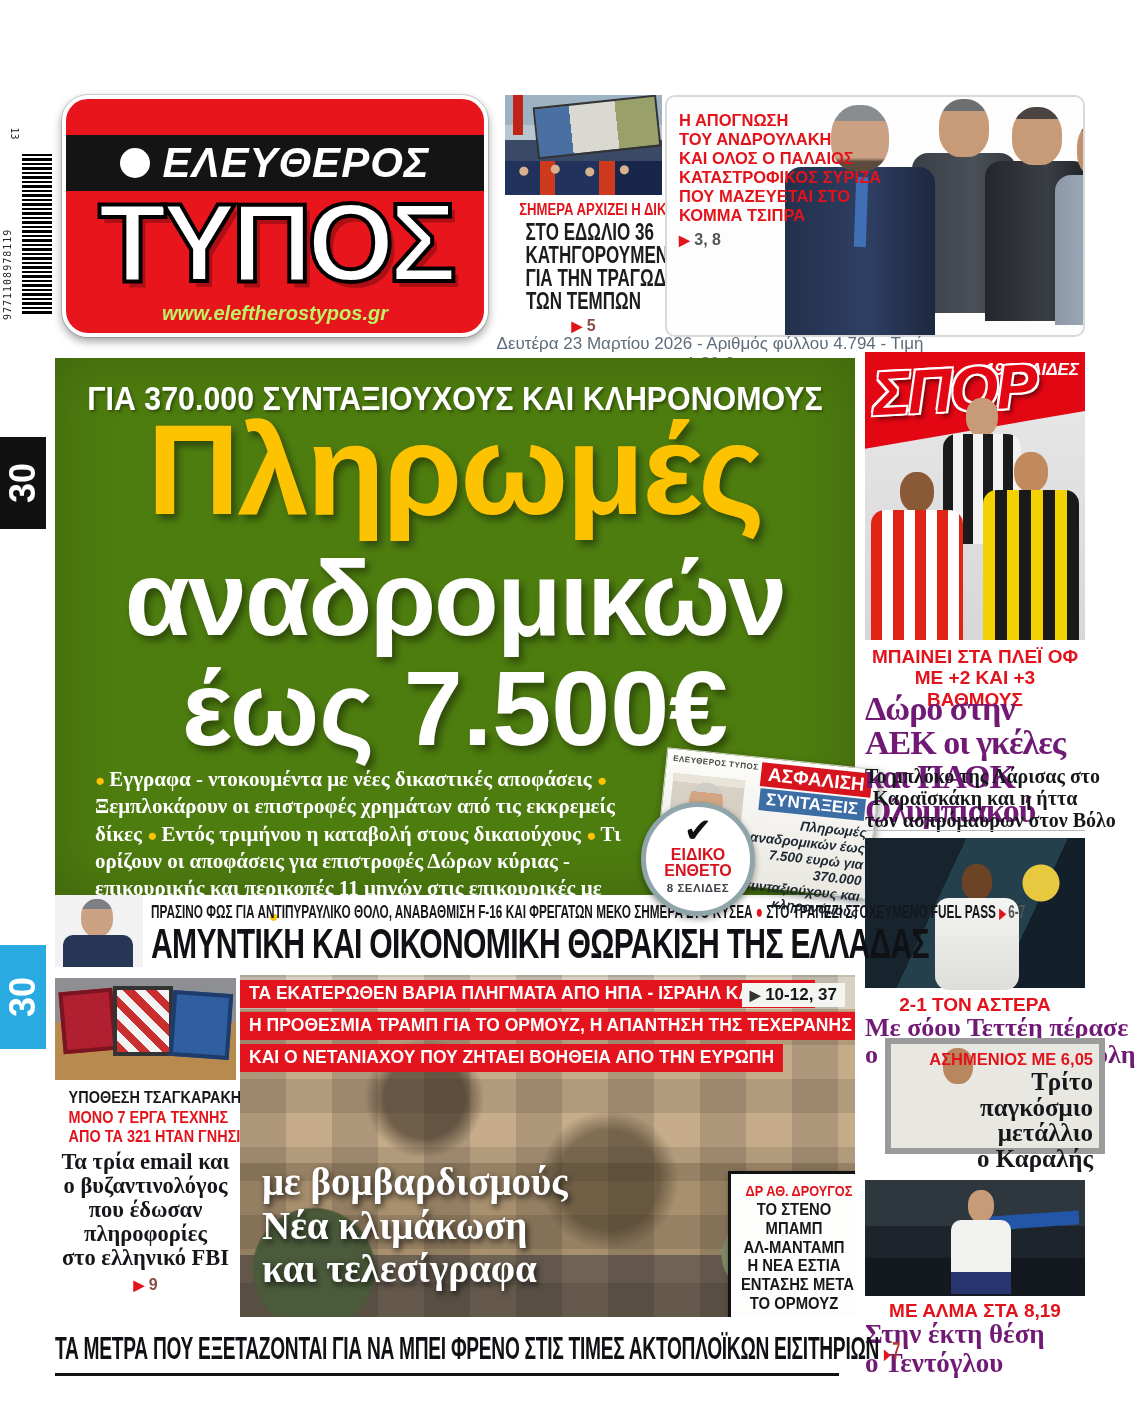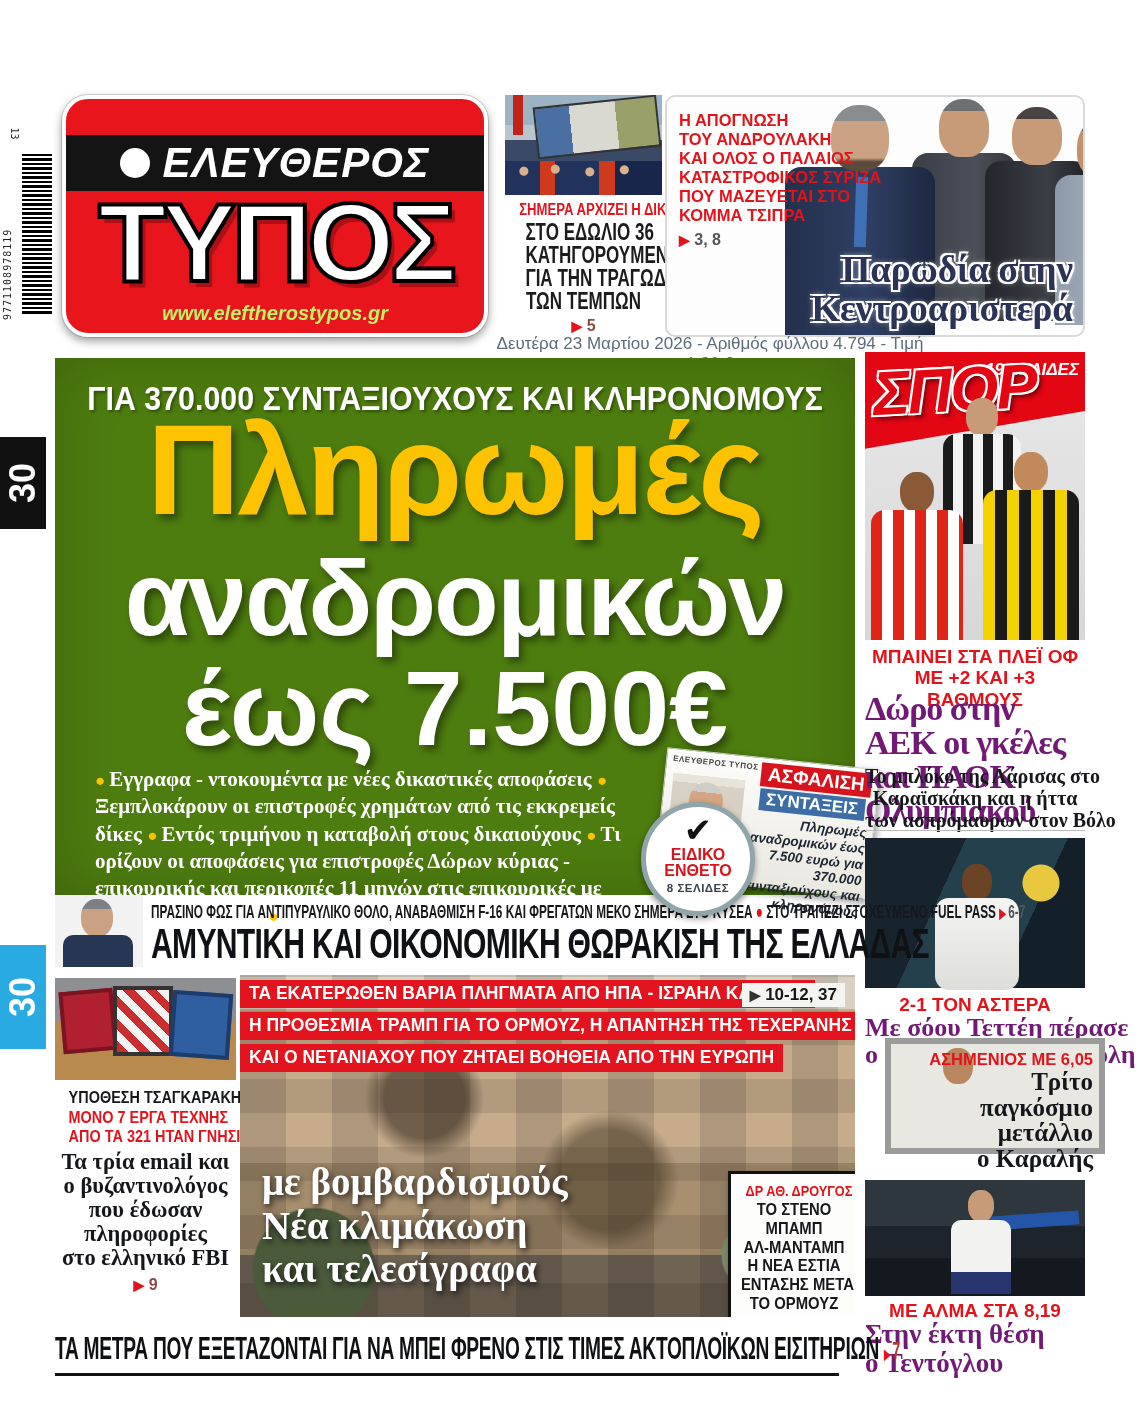--- a/index.html
+++ b/index.html
@@ -259,24 +259,20 @@
       <span>ΤΟΥ ΑΝΔΡΟΥΛΑΚΗ</span>
       <span>ΚΑΙ ΟΛΟΣ Ο ΠΑΛΑΙΟΣ</span>
       <span>ΚΑΤΑΣΤΡΟΦΙΚΟΣ ΣΥΡΙΖΑ</span>
       <span>ΠΟΥ ΜΑΖΕΥΕΤΑΙ ΣΤΟ</span>
       <span>ΚΟΜΜΑ ΤΣΙΠΡΑ</span>
     </div>
     <div class="pref pageref">
       <span class="arr">▶</span>
       <span>3, 8</span>
     </div>
-    <div class="headline">
-      <span>Παρωδία στην</span>
-      <span>Κεντροαριστερά</span>
-    </div>
   </div>
 
   <div class="abs dateline">Δευτέρα 23 Μαρτίου 2026 - Αριθμός φύλλου 4.794 - Τιμή 1,30 €</div>
 
   <div class="abs lead">
     <div class="kick">ΓΙΑ 370.000 ΣΥΝΤΑΞΙΟΥΧΟΥΣ ΚΑΙ ΚΛΗΡΟΝΟΜΟΥΣ</div>
     <div class="l1">Πληρωμές</div>
     <div class="l2">αναδρομικών</div>
     <div class="l3">έως 7.500€</div>
     <p class="bullets">

